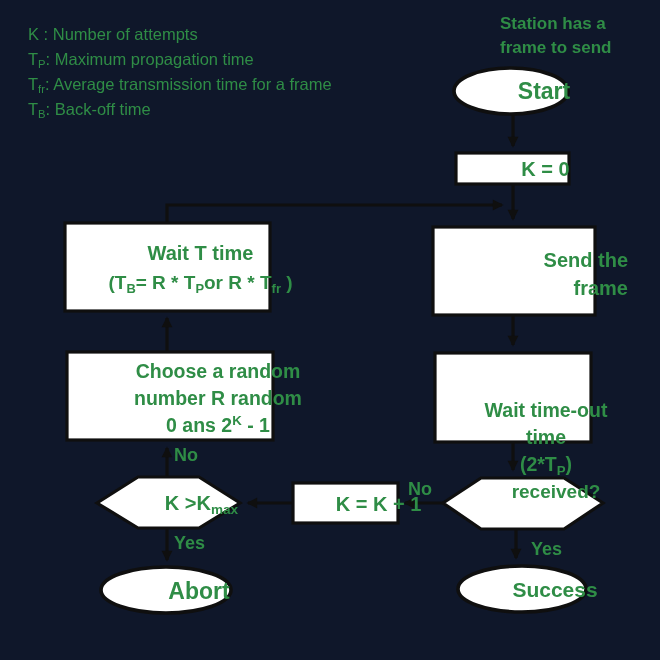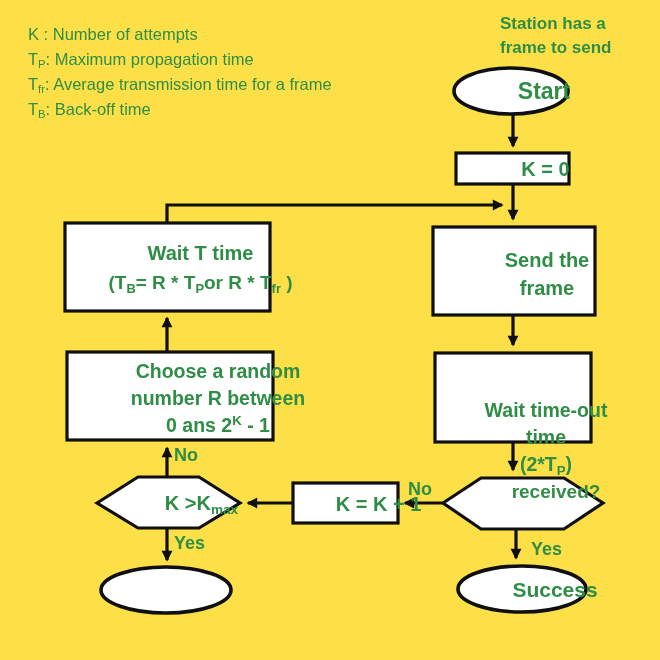--- a/index.html
+++ b/index.html
@@ -1,17 +1,17 @@
 <!DOCTYPE html>
 <html><head>
 <meta charset="utf-8">
 <style>
   html,body{margin:0;padding:0;background:#ffffff;}
   #stage{
-    position:relative;width:660px;height:660px;background:#fde047;overflow:hidden;
+    position:relative;width:660px;height:660px;background:#0f172a;overflow:hidden;
     font-family:"Liberation Sans","DejaVu Sans",sans-serif;
   }
   #shapes{position:absolute;left:0;top:0;width:660px;height:660px;}
   .lbl{
     position:absolute;color:var(--green);font-weight:700;text-align:center;
     white-space:nowrap;line-height:1.35;padding-left:33px;
   }
   .legend{
     position:absolute;left:28px;top:22px;color:var(--green);
     font-size:16.5px;line-height:25px;font-weight:400;white-space:nowrap;
@@ -72,21 +72,21 @@
 
   <div class="station">
     <div>Station has a</div>
     <div>frame to send</div>
   </div>
 
   <div class="lbl" style="left:454px;top:76px;width:114px;font-size:23px;">Start</div>
 
   <div class="lbl" style="left:456px;top:156px;width:113px;font-size:20px;">K = 0</div>
 
-  <div class="lbl" style="left:433px;top:246px;width:162px;font-size:20px;line-height:28px;">
+  <div class="lbl" style="left:433px;top:246px;width:162px;font-size:20px;line-height:28px;text-align:right;">
     <div>Send the</div>
     <div>frame</div>
   </div>
 
   <div class="lbl" style="left:435px;top:359px;width:156px;font-size:19.5px;line-height:27px;margin-top:38px;">
     <div>Wait time-out</div>
     <div>time</div>
     <div><span>(2*T</span><sub class="s">P</sub><span>)</span></div>
   </div>
 
@@ -100,24 +100,25 @@
     <span>K &gt;K</span><sub class="s">max</sub>
   </div>
 
   <div class="lbl" style="left:65px;top:238px;width:205px;font-size:20px;line-height:30px;">
     <div>Wait T time</div>
     <div style="font-size:19px;"><span>(T</span><sub class="s">B</sub><span>= R * T</span><sub class="s">P</sub><span>or R * T</span><sub class="s">fr</sub><span> )</span></div>
   </div>
 
   <div class="lbl" style="left:67px;top:358px;width:236px;font-size:19.5px;line-height:27px;">
     <div>Choose a random</div>
-    <div>number R between</div>
+    <div>number R random</div>
     <div><span>0 ans 2</span><sup class="s">K</sup><span> - 1</span></div>
   </div>
 
+  <div class="lbl" style="left:101px;top:576px;width:130px;font-size:23px;">Abort</div>
 
   <div class="lbl" style="left:458px;top:576px;width:128px;font-size:21px;">Success</div>
 
   <div class="edge-lbl" style="left:174px;top:445px;">No</div>
   <div class="edge-lbl" style="left:174px;top:533px;">Yes</div>
   <div class="edge-lbl" style="left:408px;top:479px;">No</div>
   <div class="edge-lbl" style="left:531px;top:539px;">Yes</div>
 
 </div>
 

